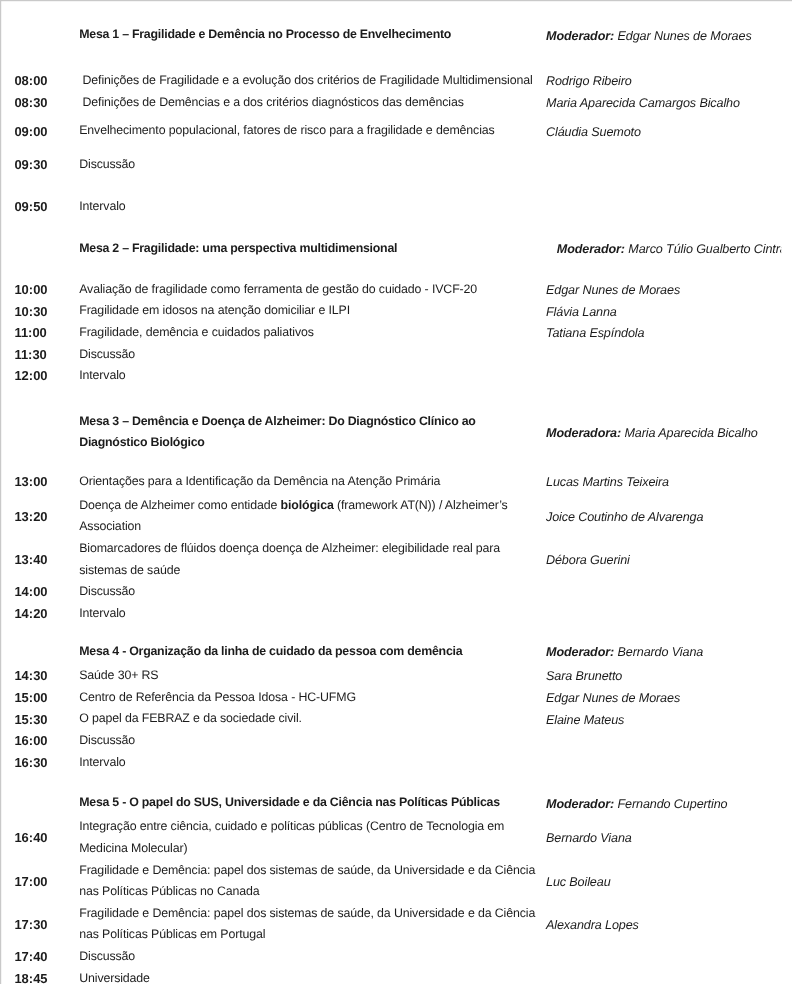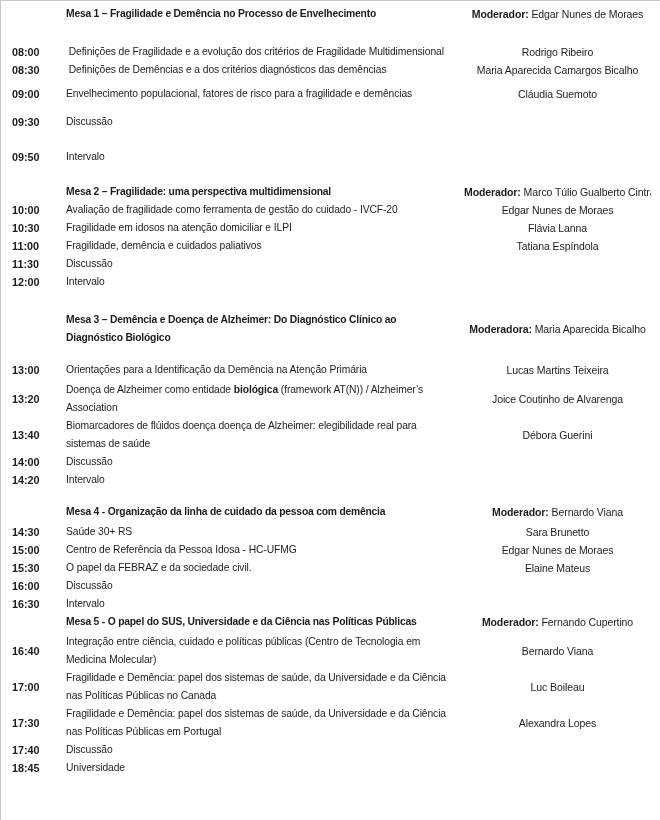--- a/index.html
+++ b/index.html
@@ -7,53 +7,52 @@
     width: 660px; height: 820px; overflow: hidden;
     background: #ffffff;
     font-family: "Liberation Sans", sans-serif;
     color: #1c1c1c;
   }
   .page {
     box-sizing: border-box;
     width: 660px; height: 820px;
     border-top: 1px solid #c9c9c9;
     border-left: 1px solid #c9c9c9;
-    padding-top: 4px;
+    padding-top: 20px;
     background: #ffffff;
     overflow: hidden;
   }
   .row { display: flex; align-items: center; }
   .time {
     flex: 0 0 52px; width: 52px; box-sizing: border-box;
     padding-left: 11px;
     font-weight: bold; font-size: 10.8px; line-height: 18px;
     white-space: nowrap;
   }
   .title {
     flex: 1 1 auto; box-sizing: border-box;
     padding-left: 13px; padding-right: 2px;
     font-size: 10.3px; letter-spacing: -0.1px; line-height: 18px;
     white-space: pre-wrap;
   }
   .who {
     flex: 0 0 205px; width: 205px; box-sizing: border-box;
-    text-align: center;
-    font-size: 10.5px; letter-spacing: -0.1px; line-height: 18px;
+    font-size: 10.5px; letter-spacing: -0.1px; line-height: 18px; font-style: italic;
   }
   .head .title { font-weight: bold; font-size: 10.3px; letter-spacing: -0.2px; }
   .b { font-weight: bold; }
   .clip {
     display: block; width: 187px; margin: 0 auto;
     overflow: hidden; white-space: nowrap;
   }
   .mt2  { margin-top: 2px; }
   .mt6  { margin-top: 6px; }
   .mt9  { margin-top: 10px; }
   .mt14 { margin-top: 14px; }
-  .mt16 { }
+  .mt16 { margin-top: 16px; }
   .mt17 { margin-top: 17px; }
   .mt20 { margin-top: 20px; }
 </style>
 </head>
 <body>
 
 <div class="page">
 
   <div class="row head">
     <div class="time"></div>

